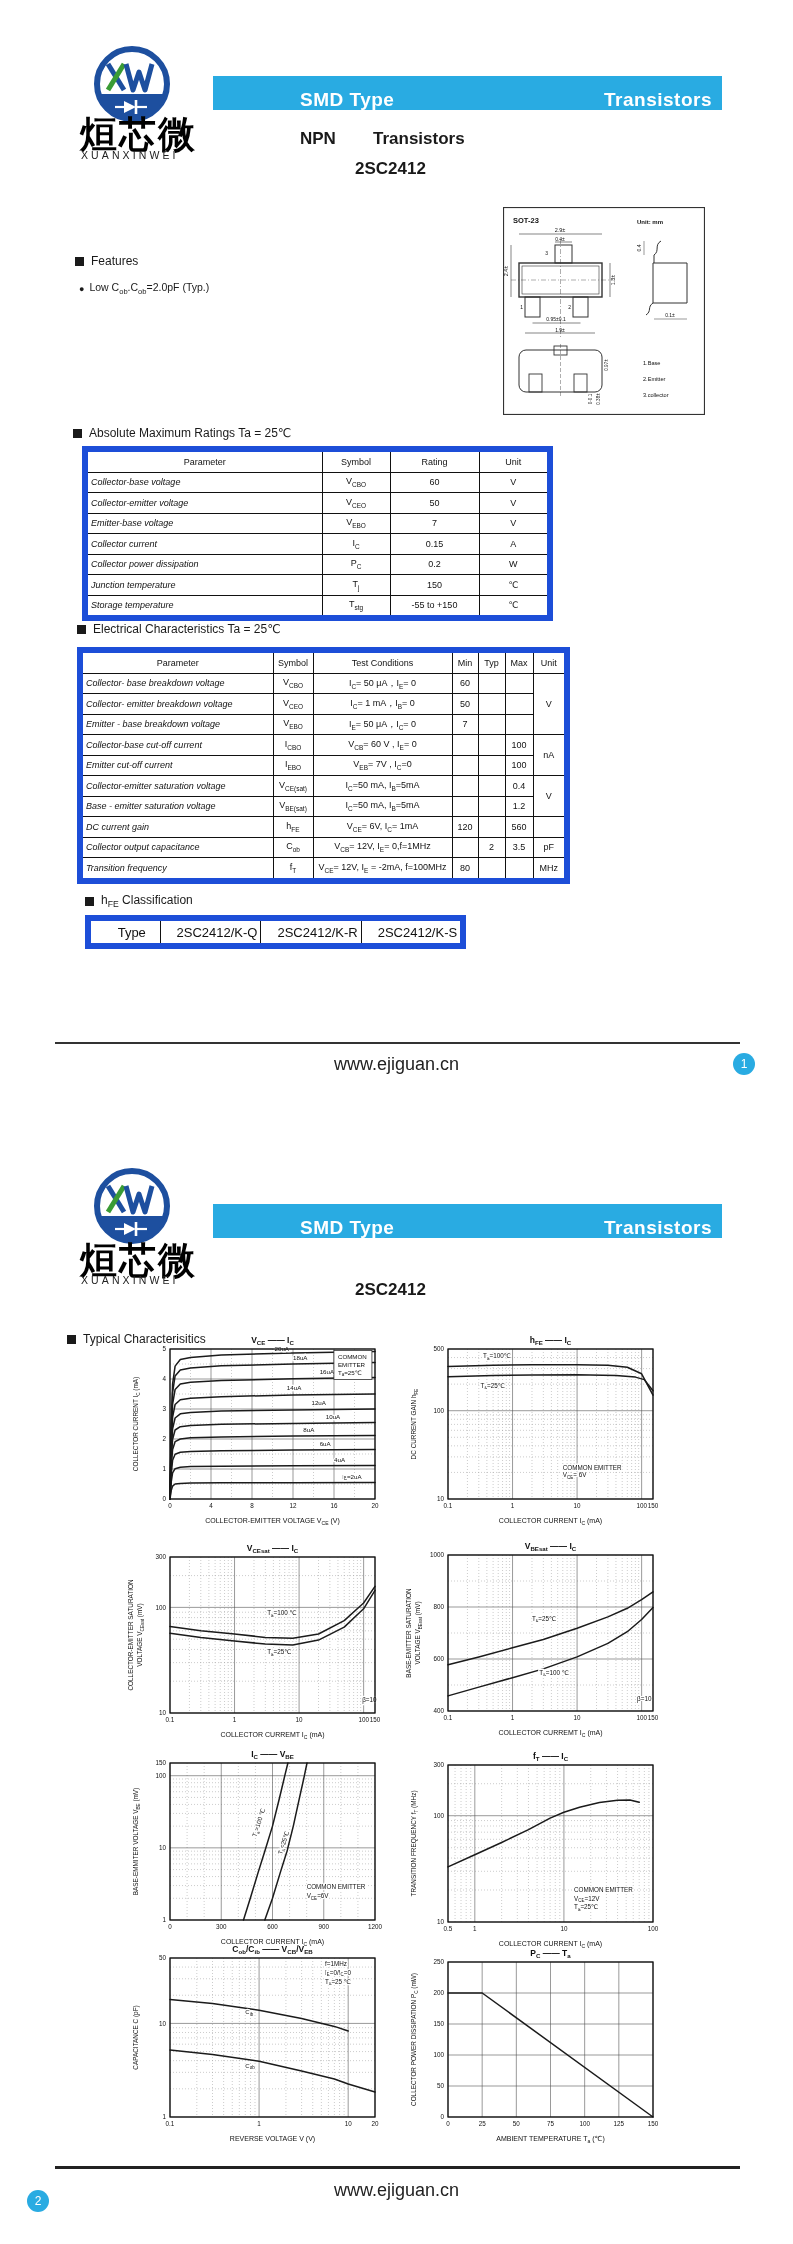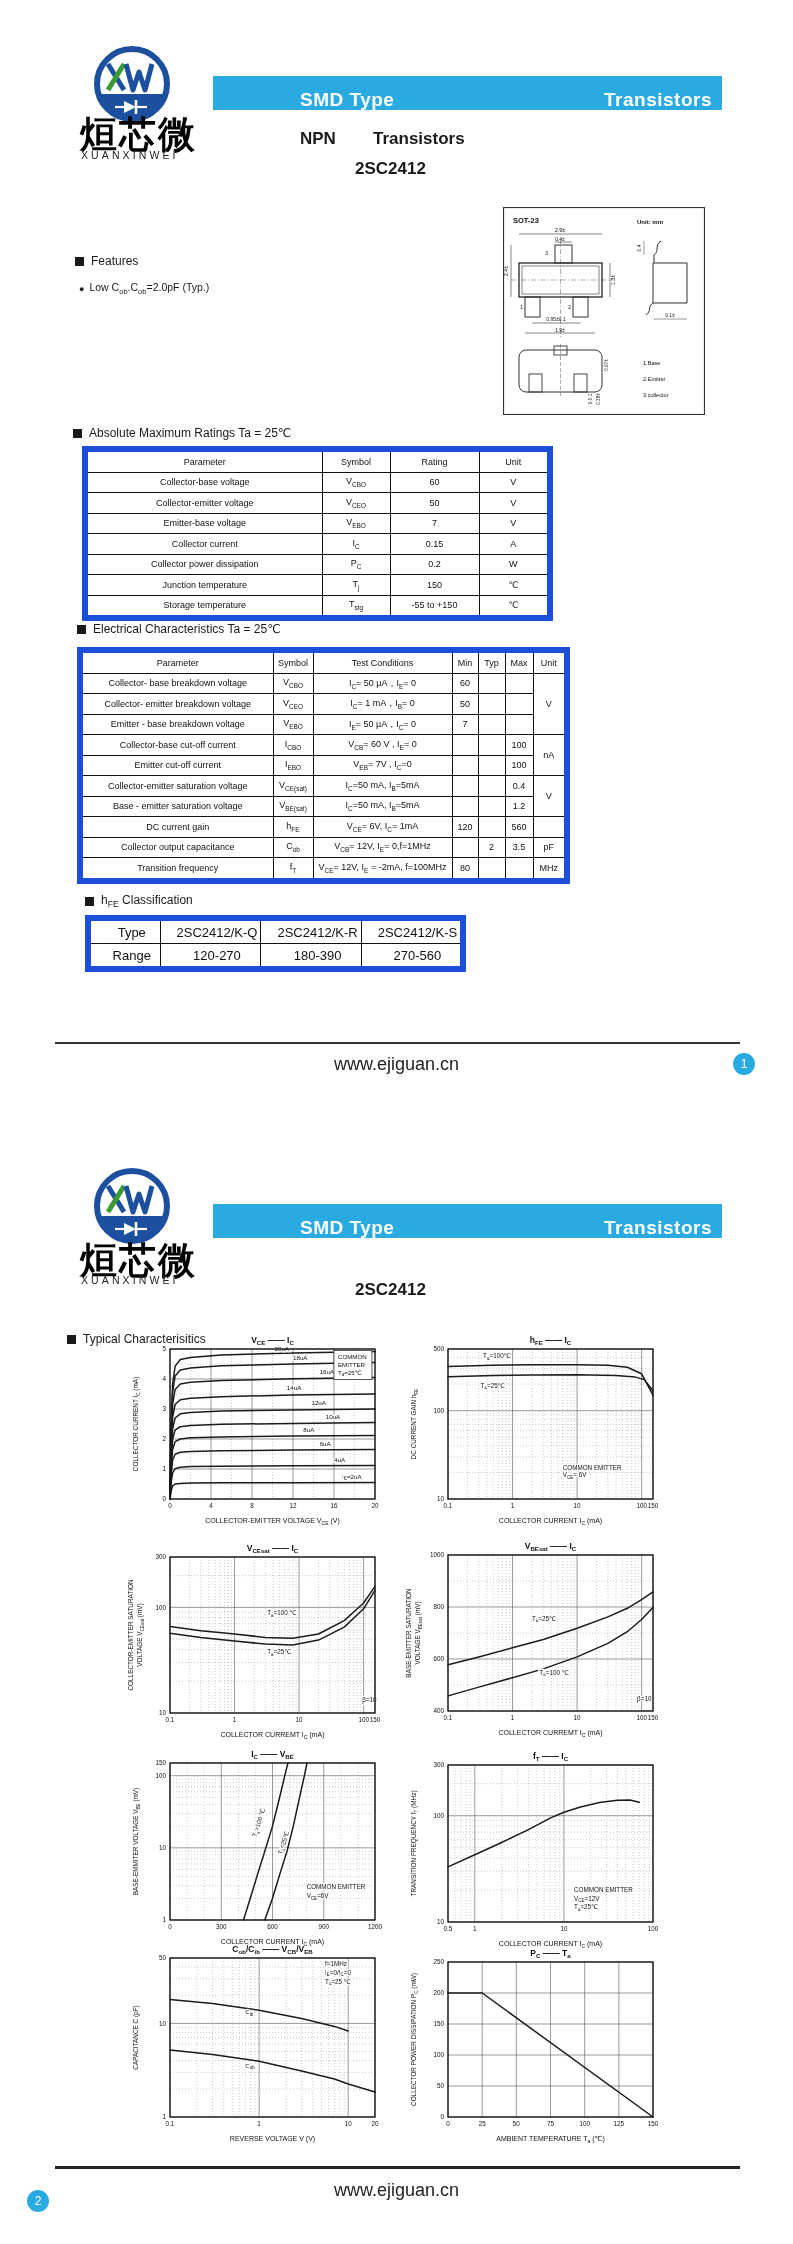--- a/index.html
+++ b/index.html
@@ -9,21 +9,21 @@
   .abs{position:absolute;}
   .band{background:var(--accent);}
   .band span{position:absolute;top:13px;color:#fff;font-weight:bold;font-size:19px;letter-spacing:.5px;}
   .npn{font-weight:bold;font-size:17px;color:#1a1a1a;text-align:center;}
   .sect{display:flex;align-items:center;gap:7px;font-size:12px;color:#1a1a1a;}
   .sq{display:inline-block;width:9px;height:9px;background:#1a1a1a;flex:0 0 auto;}
   .feat{font-size:10.5px;color:#1a1a1a;display:flex;align-items:center;gap:5px;}
   .dot{font-size:9px;}
   table.dtable{border-collapse:collapse;border:6px solid #1d4ed8;font-size:9px;color:#111;table-layout:fixed;}
   table.dtable td{border:1px solid #111;text-align:center;padding:1px 3px;height:17.5px;overflow:hidden;white-space:nowrap;}
-  table.dtable td.l{text-align:center;}
+  table.dtable td.l{text-align:left;font-style:italic;}
   table.hfe td{height:20px;font-size:13px;padding-left:16px;}
   .cnname{font-weight:bold;font-size:37px;color:#000;letter-spacing:2px;white-space:nowrap;}
   .enname{font-size:10.5px;color:#222;letter-spacing:3.1px;white-space:nowrap;}
   .rule{background:#333;}
   .url{width:793px;text-align:center;font-size:18px;color:#222;}
   .badge{width:22px;height:22px;border-radius:50%;background:var(--accent);color:#fff;
          font-size:12px;display:flex;align-items:center;justify-content:center;}
   .chart svg{display:block;}
   sub{font-size:72%;}
 </style>
@@ -302,26 +302,20 @@
           <col style="width: 85px;">
           <col style="width: 85px;">
           <col style="width: 85px;">
         </colgroup>
         <tbody>
           <tr>
             <td>Type</td>
             <td>2SC2412/K-Q</td>
             <td>2SC2412/K-R</td>
             <td>2SC2412/K-S</td>
-          </tr>
-          <tr>
-            <td>Range</td>
-            <td>120-270</td>
-            <td>180-390</td>
-            <td>270-560</td>
           </tr>
         </tbody>
       </table>
     </div>
 
   <div class="abs rule" style="left:55px;top:1042px;width:685px;height:2px"></div>
   <div class="abs url" style="left:0;top:1054px">www.ejiguan.cn</div>
   <div class="abs badge" style="left:733px;top:1053px">1</div>
 
   <div class="abs" style="left:0;top:0">

